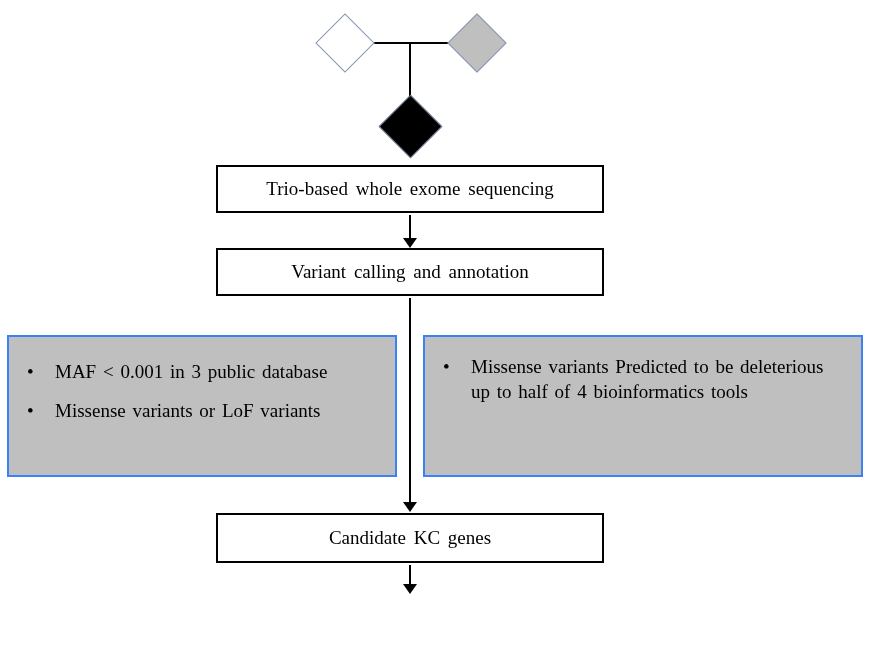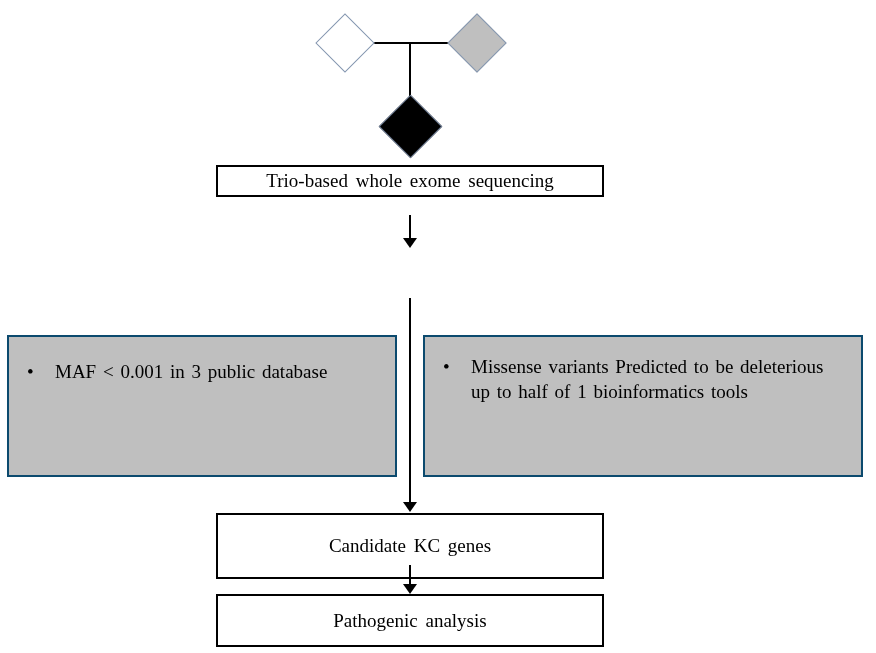--- a/index.html
+++ b/index.html
@@ -44,21 +44,21 @@
     width: 0; height: 0;
     border-left: 7px solid transparent;
     border-right: 7px solid transparent;
     border-top: 10px solid #000000;
   }
 
   
   .filter-panel {
     position: absolute;
     box-sizing: border-box;
-    border: 2px solid #0c4a6e;
+    border: 2px solid #3b82f6;
     background: #bfbfbf;
     font-size: 19px;
     word-spacing: 2px;
   }
   .filter-panel ul {
     list-style: none;
     margin: 0; padding: 0;
     display: flex;
     flex-direction: column;
     height: 100%;
@@ -85,47 +85,48 @@
 <div id="canvas">
 
   <div>
     <div class="ped-line" style="left:372px; top:42px; width:78px; height:2px;"></div>
     <div class="ped-line" style="left:409px; top:43px; width:2px; height:56px;"></div>
     <div class="diamond parent" style="left:324px; top:22px; background:#ffffff;"></div>
     <div class="diamond parent" style="left:456px; top:22px; background:#bfbfbf;"></div>
     <div class="diamond proband" style="left:388px; top:104px; background:#000000;"></div>
   </div>
 
-  <div class="step-box" style="left:216px; top:165px; width:388px; height:32px;">
+  <div class="step-box" style="left:216px; top:165px; width:388px; height:48px;">
     <span>Trio-based whole exome sequencing</span>
   </div>
 
   <div class="arrow-line" style="left:409px; top:215px; height:25px;"></div>
   <div class="arrow-head" style="left:403px; top:238px;"></div>
 
+  <div class="step-box" style="left:216px; top:248px; width:388px; height:48px;">
+    <span>Variant calling and annotation</span>
+  </div>
 
   <div class="arrow-line" style="left:409px; top:298px; height:205px;"></div>
   <div class="arrow-head" style="left:403px; top:502px;"></div>
 
   <div class="filter-panel" id="filter-left" style="left:7px; top:335px; width:390px; height:142px;">
     <ul>
       <li>MAF &lt; 0.001 in 3 public database</li>
+      <li>Missense variants or LoF variants</li>
     </ul>
   </div>
 
   <div class="filter-panel" id="filter-right" style="left:423px; top:335px; width:440px; height:142px;">
     <ul>
-      <li style="max-width:400px;">Missense variants Predicted to be deleterious up to half of 1 bioinformatics tools</li>
+      <li style="max-width:400px;">Missense variants Predicted to be deleterious up to half of 4 bioinformatics tools</li>
     </ul>
   </div>
 
-  <div class="step-box" style="left:216px; top:513px; width:388px; height:66px;">
+  <div class="step-box" style="left:216px; top:513px; width:388px; height:50px;">
     <span>Candidate KC genes</span>
   </div>
 
   <div class="arrow-line" style="left:409px; top:565px; height:21px;"></div>
   <div class="arrow-head" style="left:403px; top:584px;"></div>
 
-  <div class="step-box" style="left:216px; top:594px; width:388px; height:53px;">
-    <span>Pathogenic analysis</span>
-  </div>
 
 </div>
 
 </body></html>

